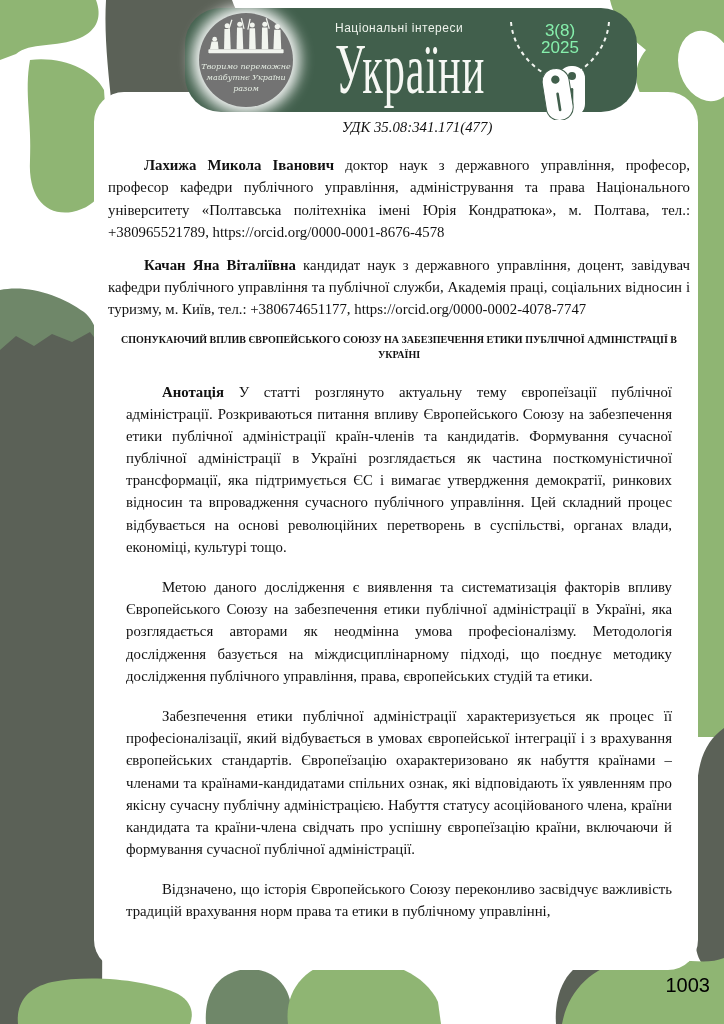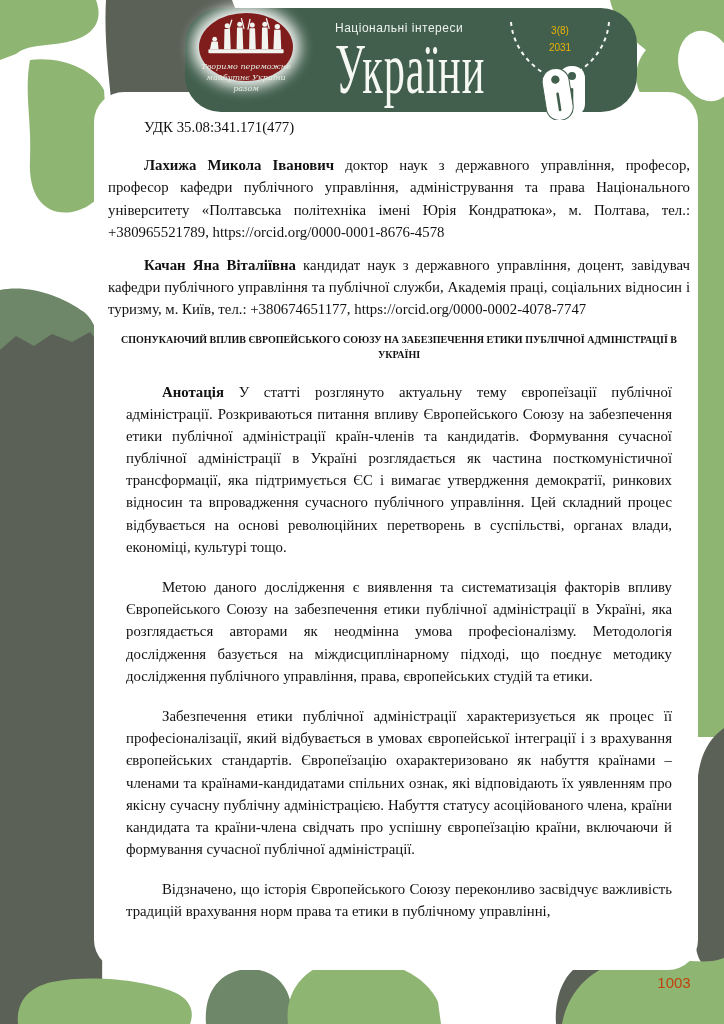--- a/index.html
+++ b/index.html
@@ -14,22 +14,22 @@
   .panel{
     position:absolute;left:94px;top:92px;width:604px;height:878px;
     background:#ffffff;border-radius:30px;
   }
   
   .pill{
     position:absolute;left:185px;top:8px;width:452px;height:104px;
     background:#415f4c;border-radius:36px;
   }
   .logo-circle{
-    position:absolute;left:14px;top:5px;width:94px;height:68px;
-    background:#7f1d1d;border-radius:50%;
+    position:absolute;left:14px;top:5px;width:94px;height:94px;
+    background:#737373;border-radius:50%;
     box-shadow:0 0 14px 7px rgba(255,255,255,0.95);
     text-align:center;
   }
   .logo-motto{
     position:absolute;left:0;top:48px;width:94px;
     font-family:"DejaVu Serif", serif;font-style:italic;
     font-size:8px;line-height:11px;color:#e4ece2;
   }
   .journal-small{
     position:absolute;left:150px;top:13px;width:200px;
@@ -37,42 +37,42 @@
     font-size:12px;color:#eef3ec;letter-spacing:0.5px;white-space:nowrap;
   }
   .journal-large{
     position:absolute;left:150px;top:20px;
     font-family:"Liberation Serif", serif;font-weight:400;
     font-size:46px;color:#f6f8f4;letter-spacing:1px;
     transform:scale(0.92,1.55);transform-origin:left top;white-space:nowrap;
   }
   .issue-block{
     position:absolute;left:338px;top:14px;width:74px;text-align:center;
-    font-family:"Liberation Sans", sans-serif;font-size:10px;line-height:17px;
-    color:#eab308;
+    font-family:"Liberation Sans", sans-serif;font-size:17px;line-height:17px;
+    color:#86efac;
   }
   .tags-svg{position:absolute;left:312px;top:6px;}
   
   .content{
     position:absolute;left:108px;top:116px;width:582px;
     font-size:14.8px;line-height:1.5;color:#111;
   }
   .content p{margin:18px;text-align:justify;text-indent:36px;}
-  .content .meta{text-align:left;}
+  .content .meta{font-style:italic;text-align:center;}
   .meta-udc{margin:0 0 16px 0 !important;}
   .meta-doi{margin:0 0 20px 0 !important;}
   .author-p{margin:0 0 11px 0 !important;}
   .article-title{
     margin:10px 0 12px 0 !important;
     text-align:center !important;text-indent:0 !important;
     font-weight:bold;font-size:10px;line-height:1.55;
   }
   .page-number{
-    position:absolute;left:638px;top:974px;width:72px;text-align:center;
-    font-family:"Liberation Sans", sans-serif;font-size:15px;color:#c2410c;
+    position:absolute;left:638px;top:974px;width:72px;text-align:right;
+    font-family:"Liberation Sans", sans-serif;font-size:20px;color:#000000;
   }
 </style>
 </head>
 <body>
 
 <div class="page">
 
   <svg class="camo" viewBox="0 0 724 1024">
 
     <path d="M0,290 C28,284 62,296 84,312 C98,324 100,342 92,352 C66,362 38,352 16,358 L0,352 Z" fill="#6f8769"></path>
@@ -140,21 +140,21 @@
         <div>майбутнє України</div>
         <div>разом</div>
       </div>
     </div>
 
     <div class="journal-small">Національні інтереси</div>
     <div class="journal-large">України</div>
 
     <div class="issue-block">
       <div>3(8)</div>
-      <div>2031</div>
+      <div>2025</div>
     </div>
 
     <svg class="tags-svg" width="124" height="106" viewBox="0 0 124 106">
       <g stroke="#f2f5f0" stroke-width="2" stroke-dasharray="4 4" fill="none">
         <path d="M14,8 C16,32 32,52 52,62"></path>
         <path d="M112,8 C110,32 94,52 74,62"></path>
       </g>
       <g>
         <rect x="62" y="52" width="26" height="50" rx="12" fill="#ffffff"></rect>
         <circle cx="75" cy="62" r="4" fill="#415f4c"></circle>

